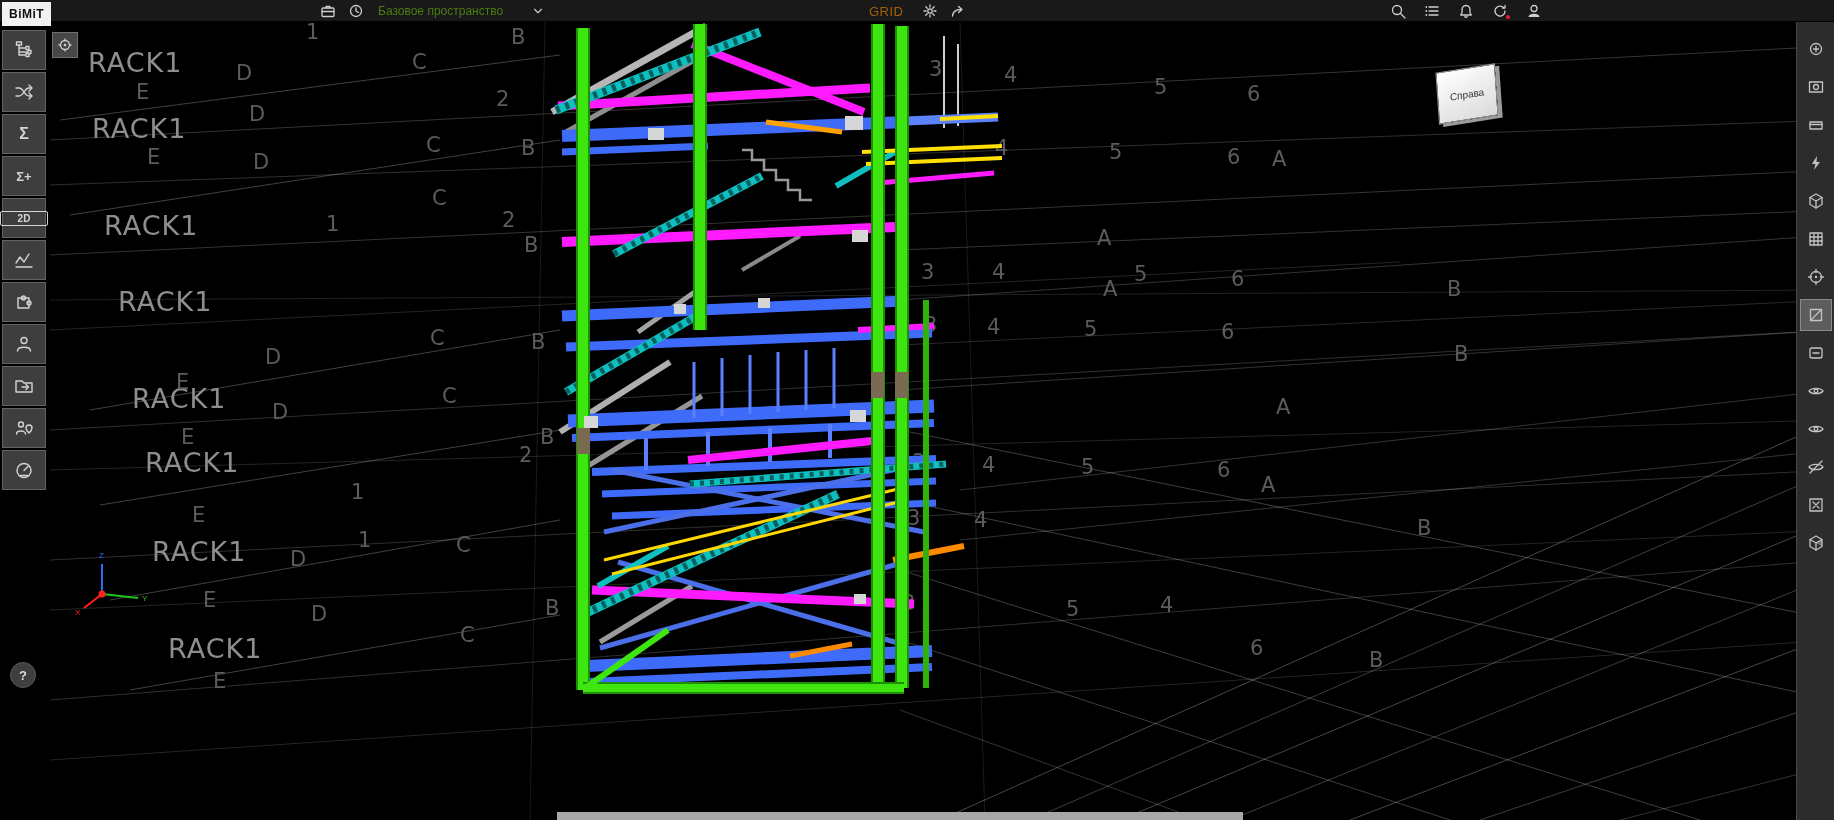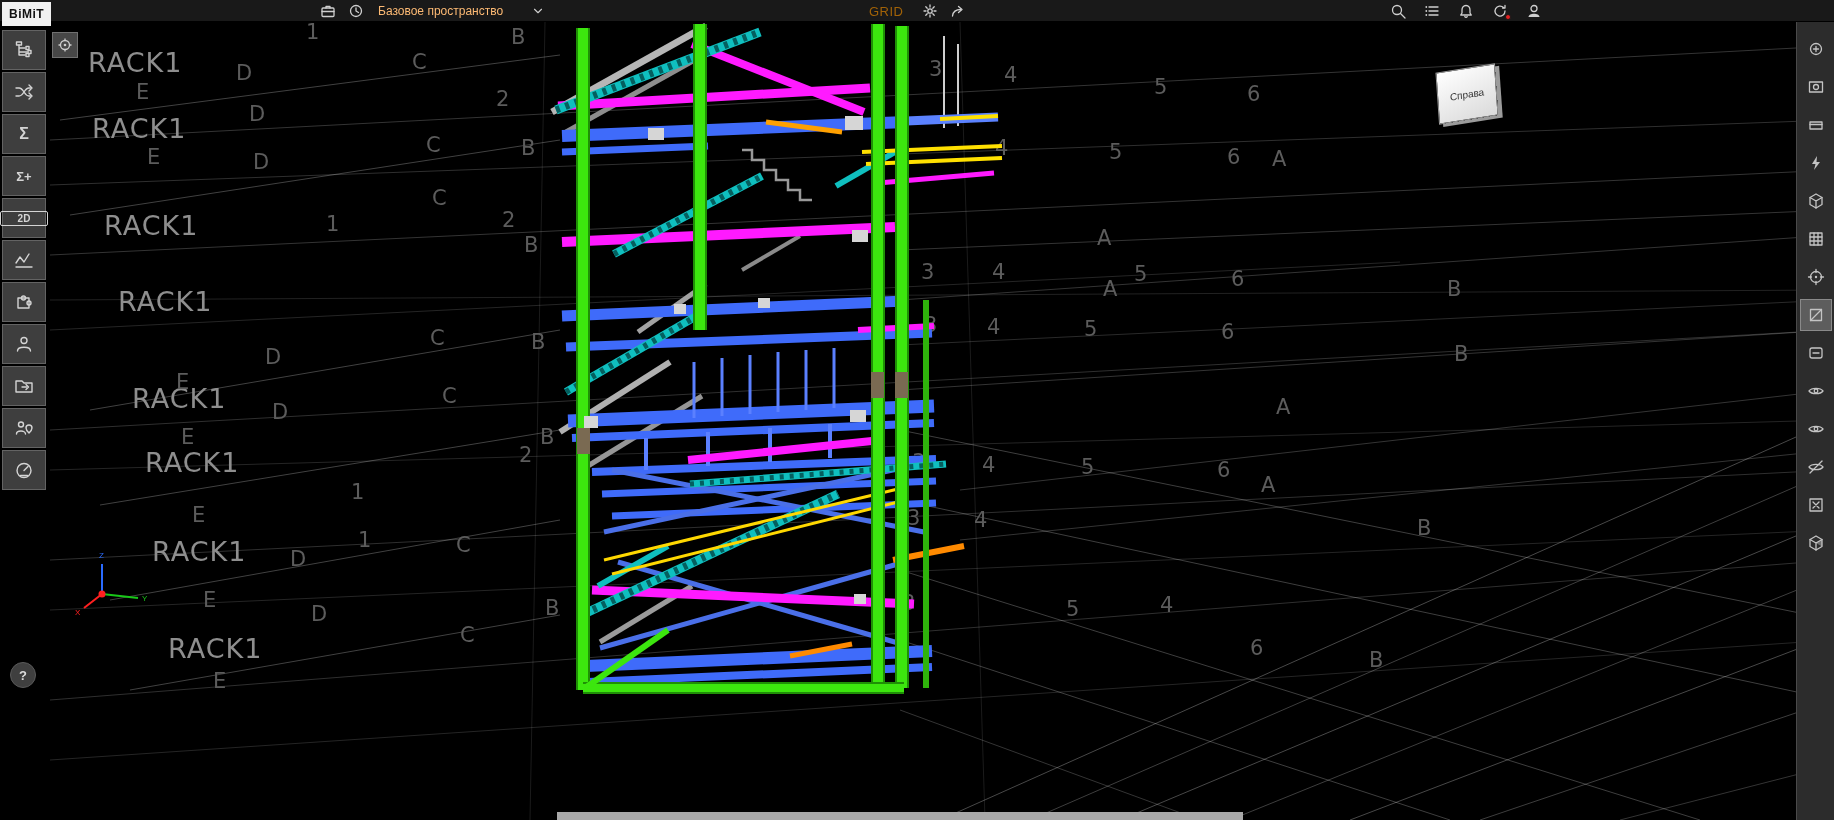--- a/index.html
+++ b/index.html
@@ -8,21 +8,21 @@
   body{position:relative}
 
   
   .topbar{position:absolute;top:0;left:0;width:1834px;height:22px;background:#191919;
     border-bottom:1px solid #000;z-index:30}
   .tb-abs{position:absolute;top:0;height:22px;display:flex;align-items:center;gap:8px}
   .logo{position:absolute;left:2px;top:2px;height:18px;background:#f1f1f1;color:#101010;
     font-weight:bold;font-size:12px;display:flex;align-items:center;padding:12px 7px;letter-spacing:.5px}
   .tb-ic{width:20px;height:20px;display:flex;align-items:center;justify-content:center;cursor:pointer}
   .tb-ic svg{stroke:#cfcfcf;fill:none;stroke-width:1.3;stroke-linecap:round;stroke-linejoin:round}
-  .ws-name{color:#fdba74;font-size:12px;cursor:pointer}
+  .ws-name{color:#4d7c0f;font-size:12px;cursor:pointer}
   .grid-label{color:#a16207;font-size:13px;letter-spacing:.5px}
   .red-dot{position:absolute;right:-1px;bottom:1px;width:6px;height:6px;border-radius:50%;
     background:#e62020;border:1px solid #191919}
 
   
   .viewport{position:absolute;top:22px;left:0;width:1834px;height:798px;background:#000}
   #scene{position:absolute;top:0;left:0}
   #scene text{font-family:"DejaVu Sans",sans-serif}
   #scene .glabel{font-size:21px;fill:#5c5c5c}
   #scene .rack{font-size:27px;fill:#8e8e8e;letter-spacing:1px}

